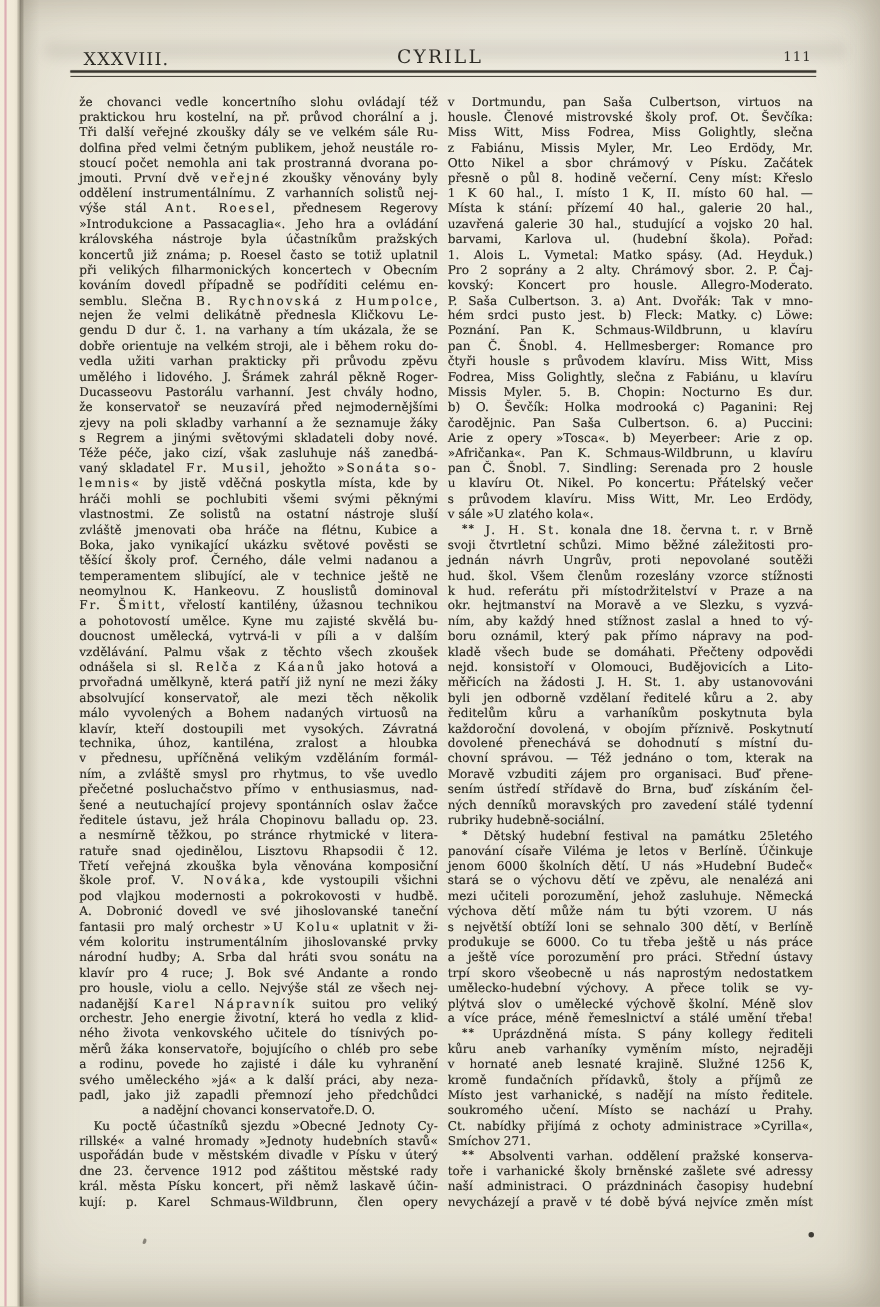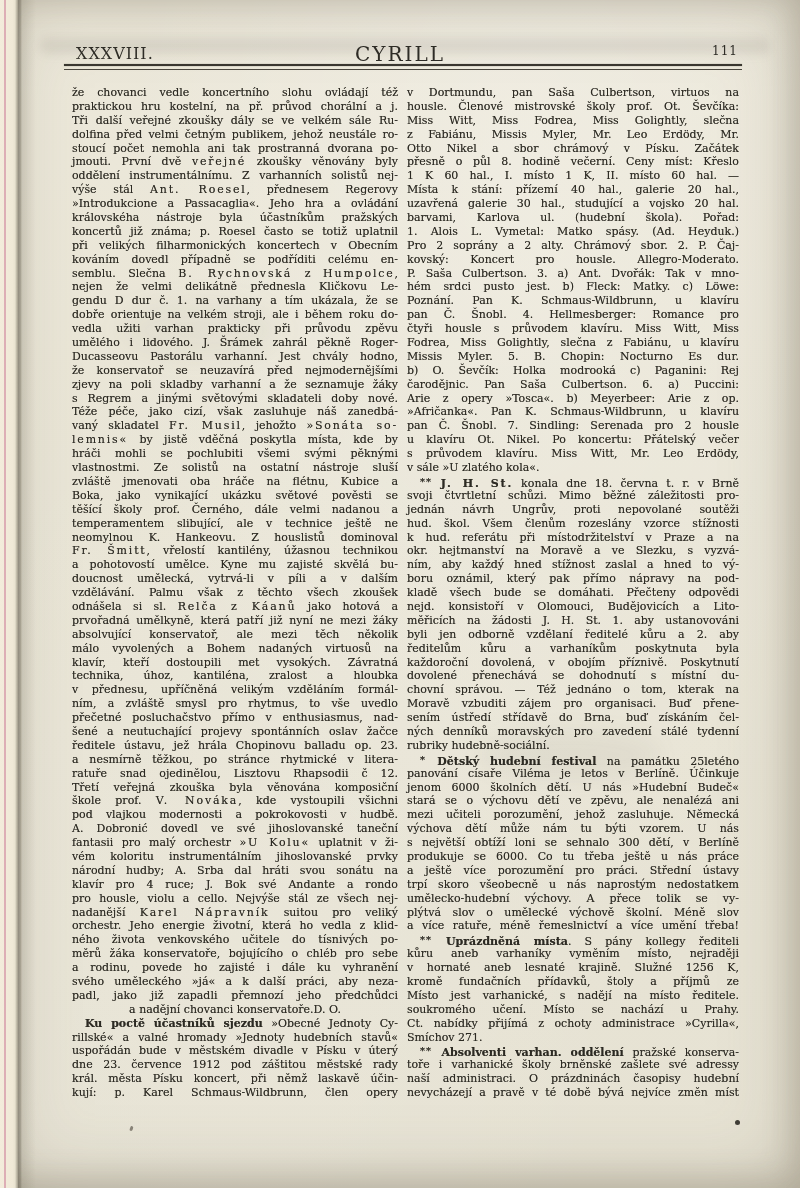--- a/index.html
+++ b/index.html
@@ -49,21 +49,21 @@
   .ghost-blob2 {
     position: absolute; left: 120px; top: 300px; width: 160px; height: 60px;
     background: rgba(120,112,95,0.06); filter: blur(12px); border-radius: 50%;
   }
   
   .header-vol {
     position: absolute; left: 76px; top: 44px; font-size: 16px; letter-spacing: 1px; color: #2e2c26;
   }
   .header-title {
     position: absolute; left: 0; top: 42px; width: 800px; text-align: center;
-    font-size: 20px; letter-spacing: 2px; color: #2e2c26;
+    font-size: 17px; letter-spacing: 2px; color: #2e2c26;
   }
   .header-page {
     position: absolute; right: 62px; top: 44px; font-size: 12px; letter-spacing: 1px; color: #2e2c26;
   }
   .rule-thick {
     position: absolute; left: 64px; top: 64px; width: 678px; height: 2.4px;
     background: #3a3730; box-shadow: 0 0 1px rgba(58,55,48,0.8);
   }
   .rule-thin {
     position: absolute; left: 64px; top: 68.5px; width: 678px; height: 1px;
@@ -82,21 +82,21 @@
     text-align: justify; text-align-last: justify;
     white-space: nowrap; 
     white-space: normal;
     overflow: visible;
   }
   .line.end { text-align-last: left; }
   .line.indent { text-indent: 13px; }
   .line.split {
     display: flex; justify-content: center; text-align-last: auto;
   }
-  .b { font-weight: 700; }
+  .b { font-weight: 400; }
   .sp { letter-spacing: 1.8px; }
   .m { font-weight: 700; font-size: 9.5px; vertical-align: 1.5px; letter-spacing: 1px; }
   .ink-dot {
     position: absolute; left: 735px; top: 1120px; width: 5px; height: 5px;
     background: #2c2a23; border-radius: 50%; opacity: 0.9;
   }
   .ink-speck {
     position: absolute; left: 130px; top: 1126px; width: 3px; height: 5px;
     background: rgba(60,55,45,0.55); border-radius: 40% 60% 60% 40%; transform: rotate(20deg);
   }
@@ -251,21 +251,21 @@
       <div class="line">jenom 6000 školních dětí. U nás »Hudební Budeč«</div>
       <div class="line">stará se o výchovu dětí ve zpěvu, ale nenalézá ani</div>
       <div class="line">mezi učiteli porozumění, jehož zasluhuje. Německá</div>
       <div class="line">výchova dětí může nám tu býti vzorem. U nás</div>
       <div class="line">s největší obtíží loni se sehnalo 300 dětí, v Berlíně</div>
       <div class="line">produkuje se 6000. Co tu třeba ještě u nás práce</div>
       <div class="line">a ještě více porozumění pro práci. Střední ústavy</div>
       <div class="line">trpí skoro všeobecně u nás naprostým nedostatkem</div>
       <div class="line">umělecko-hudební výchovy. A přece tolik se vy-</div>
       <div class="line">plýtvá slov o umělecké výchově školní. Méně slov</div>
-      <div class="line">a více ratuře, méně řemeslnictví a více umění třeba!</div>
+      <div class="line">a více práce, méně řemeslnictví a stálé umění třeba!</div>
       <div class="line indent"><span class="m">** </span><span class="b">Uprázdněná místa</span><span>. S pány kollegy řediteli</span></div>
       <div class="line">kůru aneb varhaníky vyměním místo, nejraději</div>
       <div class="line">v hornaté aneb lesnaté krajině. Služné 1256 K,</div>
       <div class="line">kromě fundačních přídavků, štoly a příjmů ze</div>
       <div class="line">Místo jest varhanické, s nadějí na místo ředitele.</div>
       <div class="line">soukromého učení. Místo se nachází u Prahy.</div>
       <div class="line">Ct. nabídky přijímá z ochoty administrace »Cyrilla«,</div>
       <div class="line end"><span>Smíchov 271.</span></div>
       <div class="line indent"><span class="m">** </span><span class="b">Absolventi varhan. oddělení</span><span> pražské konserva-</span></div>
       <div class="line">toře i varhanické školy brněnské zašlete své adressy</div>

